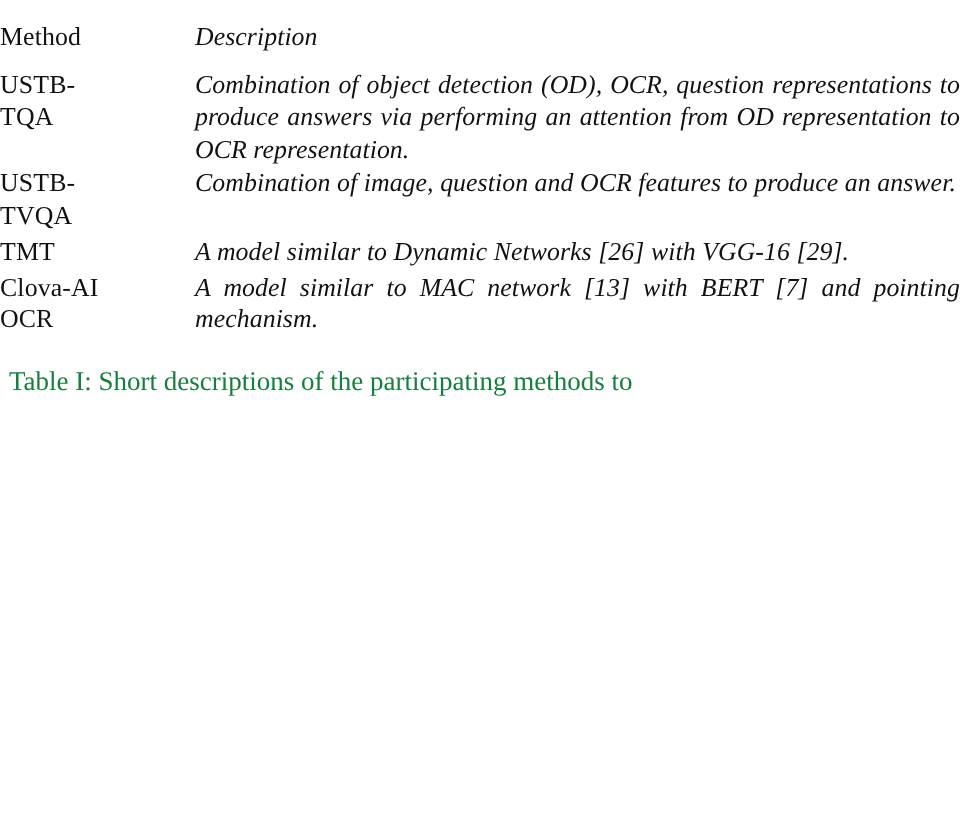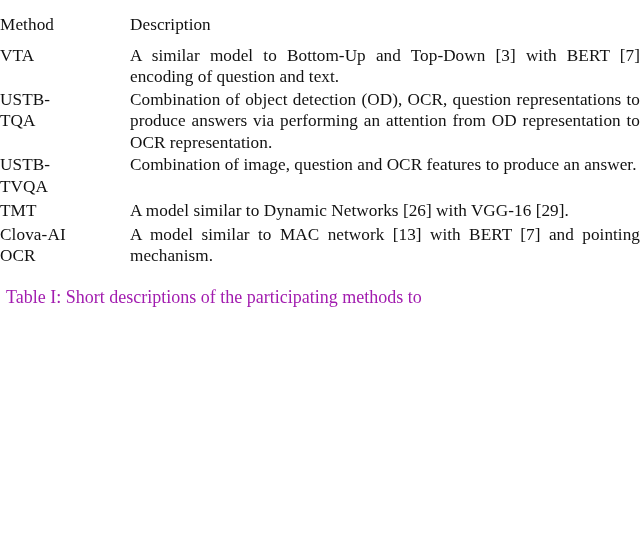--- a/index.html
+++ b/index.html
@@ -65,38 +65,39 @@
     white-space: pre-line;
   }
   .cell-desc {
     padding: 9px 13px 9px 0;
     font-size: 17.2px;
     line-height: 21.5px;
     text-align: justify;
     text-justify: inter-word;
     hyphens: none;
     letter-spacing: 0.05px;
+    font-style: italic;
   }
 
   .hdr .cell-method,
   .hdr .cell-desc {
     padding-top: 9px;
     padding-bottom: 8px;
     text-align: left;
   }
 
   
   .caption {
     margin-top: 14px;
     padding: 0 14px 0 6px;
     font-size: 18px;
     line-height: 23px;
     text-align: justify;
     text-justify: inter-word;
-    color: #a21caf;
+    color: #15803d;
     overflow: hidden;
     max-height: 22px;
   }
 </style>
 </head>
 <body>
 
 <div class="page">
 
   <table class="tbl">
@@ -112,24 +113,20 @@
 
       <tr class="hdr">
         <td class="cell-method">Method</td>
         <td class="cell-desc">Description</td>
       </tr>
 
       <tr>
         <td class="rule-single" colspan="2"></td>
       </tr>
 
-      <tr>
-        <td class="cell-method">VTA</td>
-        <td class="cell-desc">A similar model to Bottom-Up and Top-Down [3] with BERT [7] encoding of question and text.</td>
-      </tr>
       <tr>
         <td class="rule-single" colspan="2"></td>
       </tr>
 
       <tr>
         <td class="cell-method">USTB-
 TQA</td>
         <td class="cell-desc">Combination of object detection (OD), OCR, question representations to produce answers via performing an attention from OD representation to OCR representation.</td>
       </tr>
       <tr>

